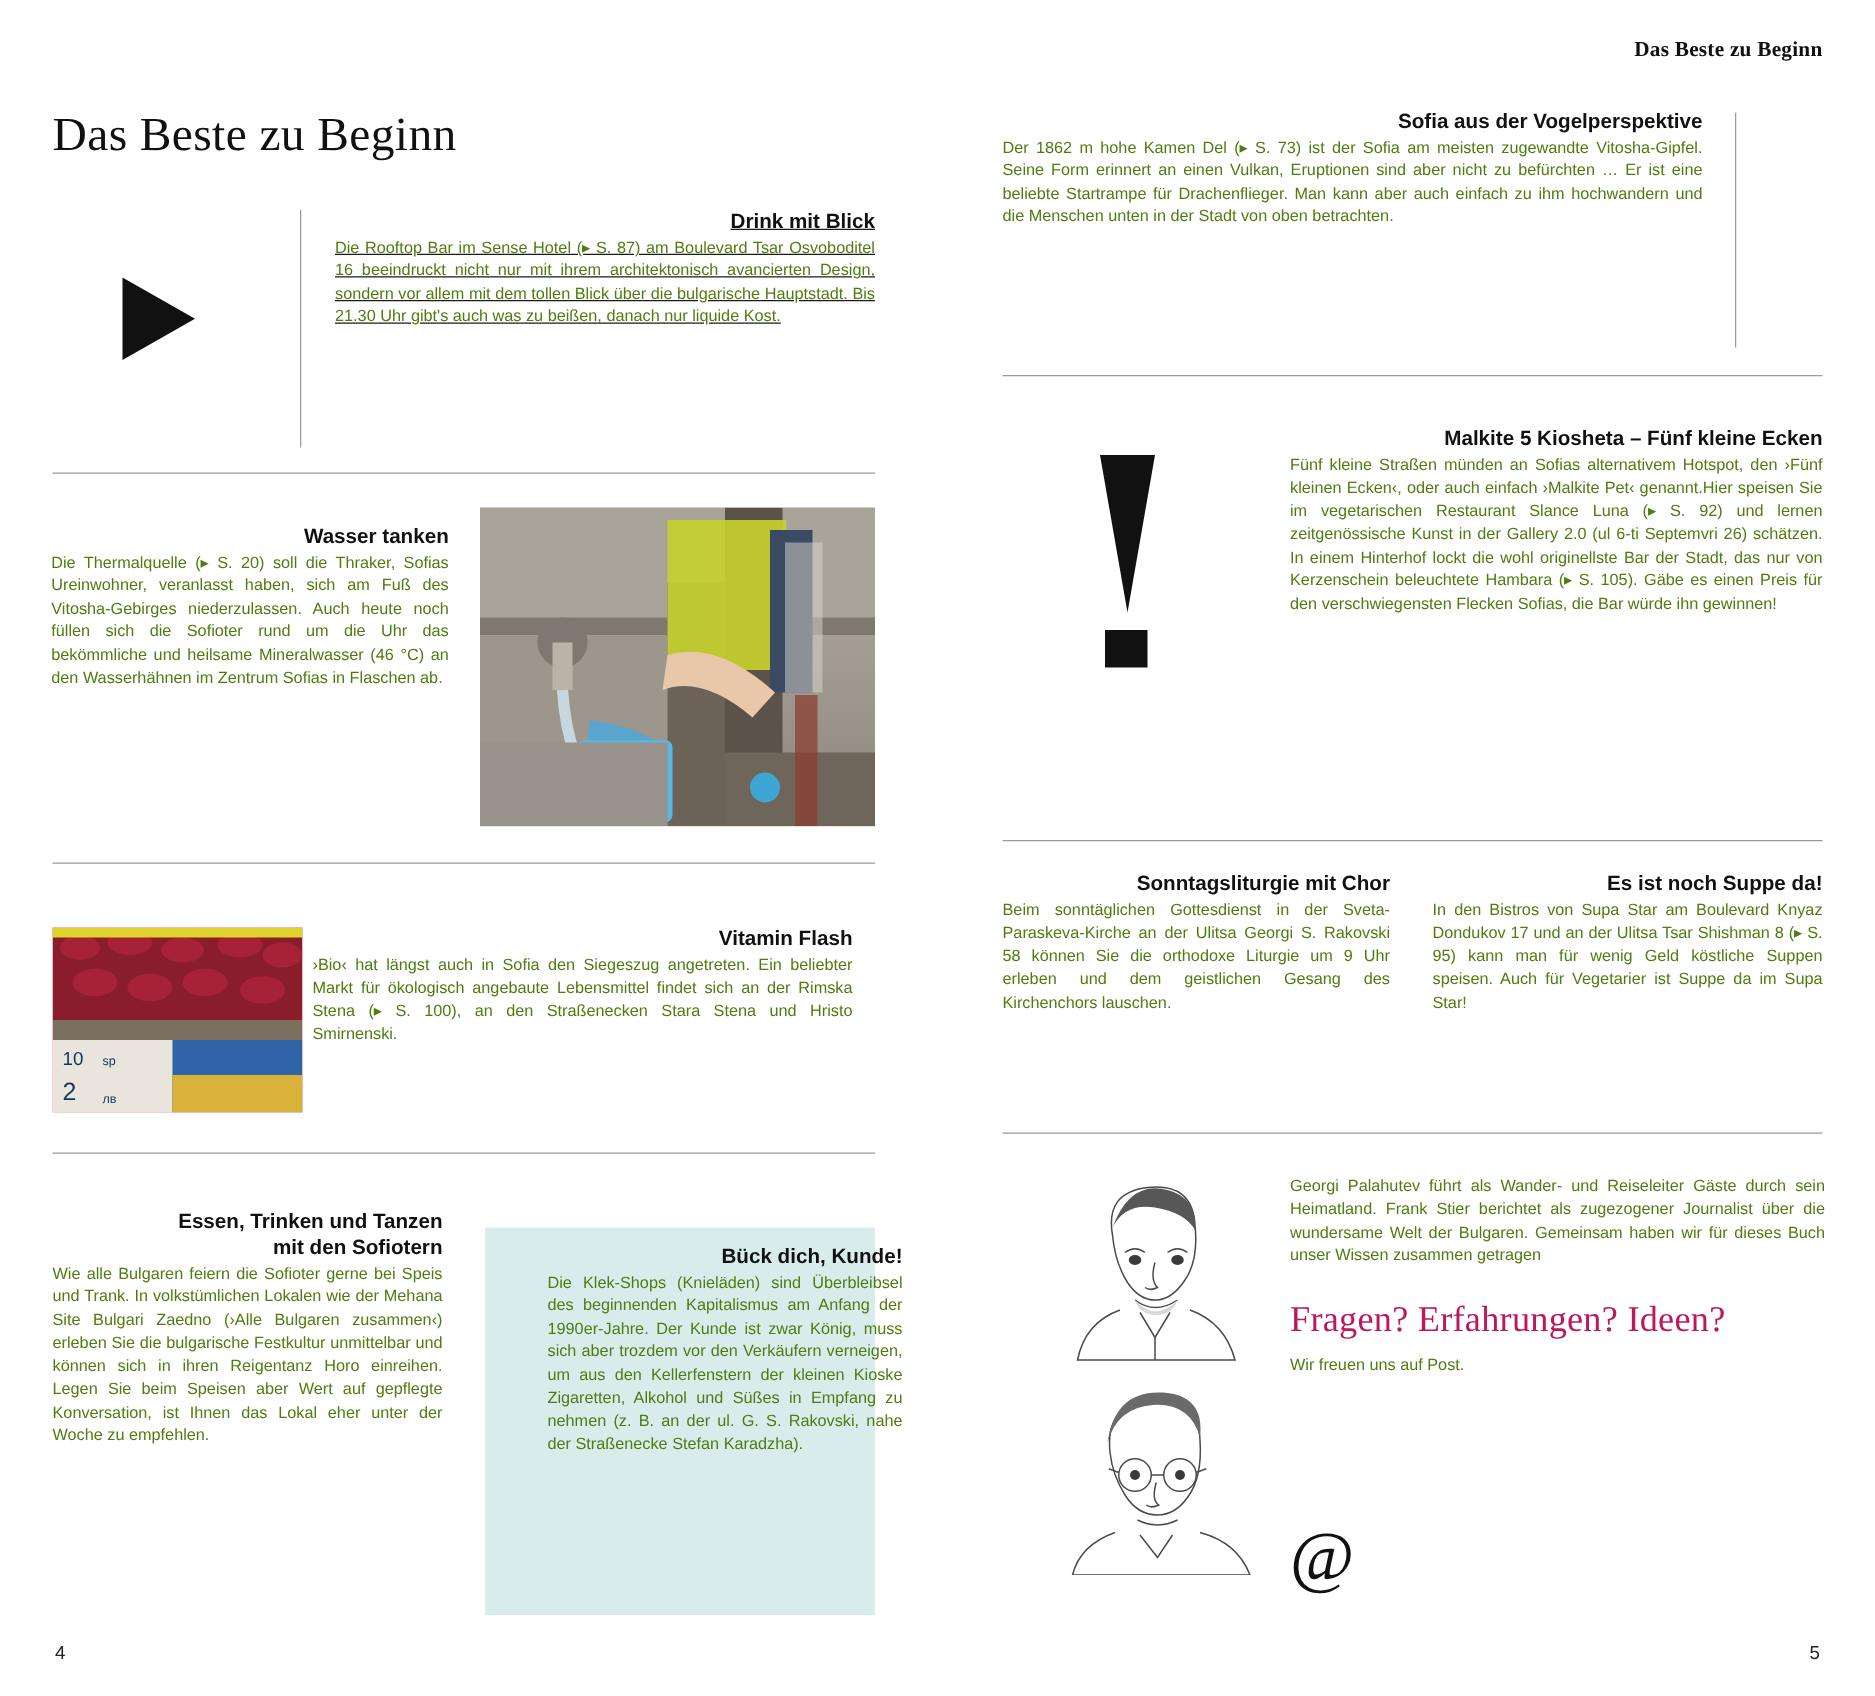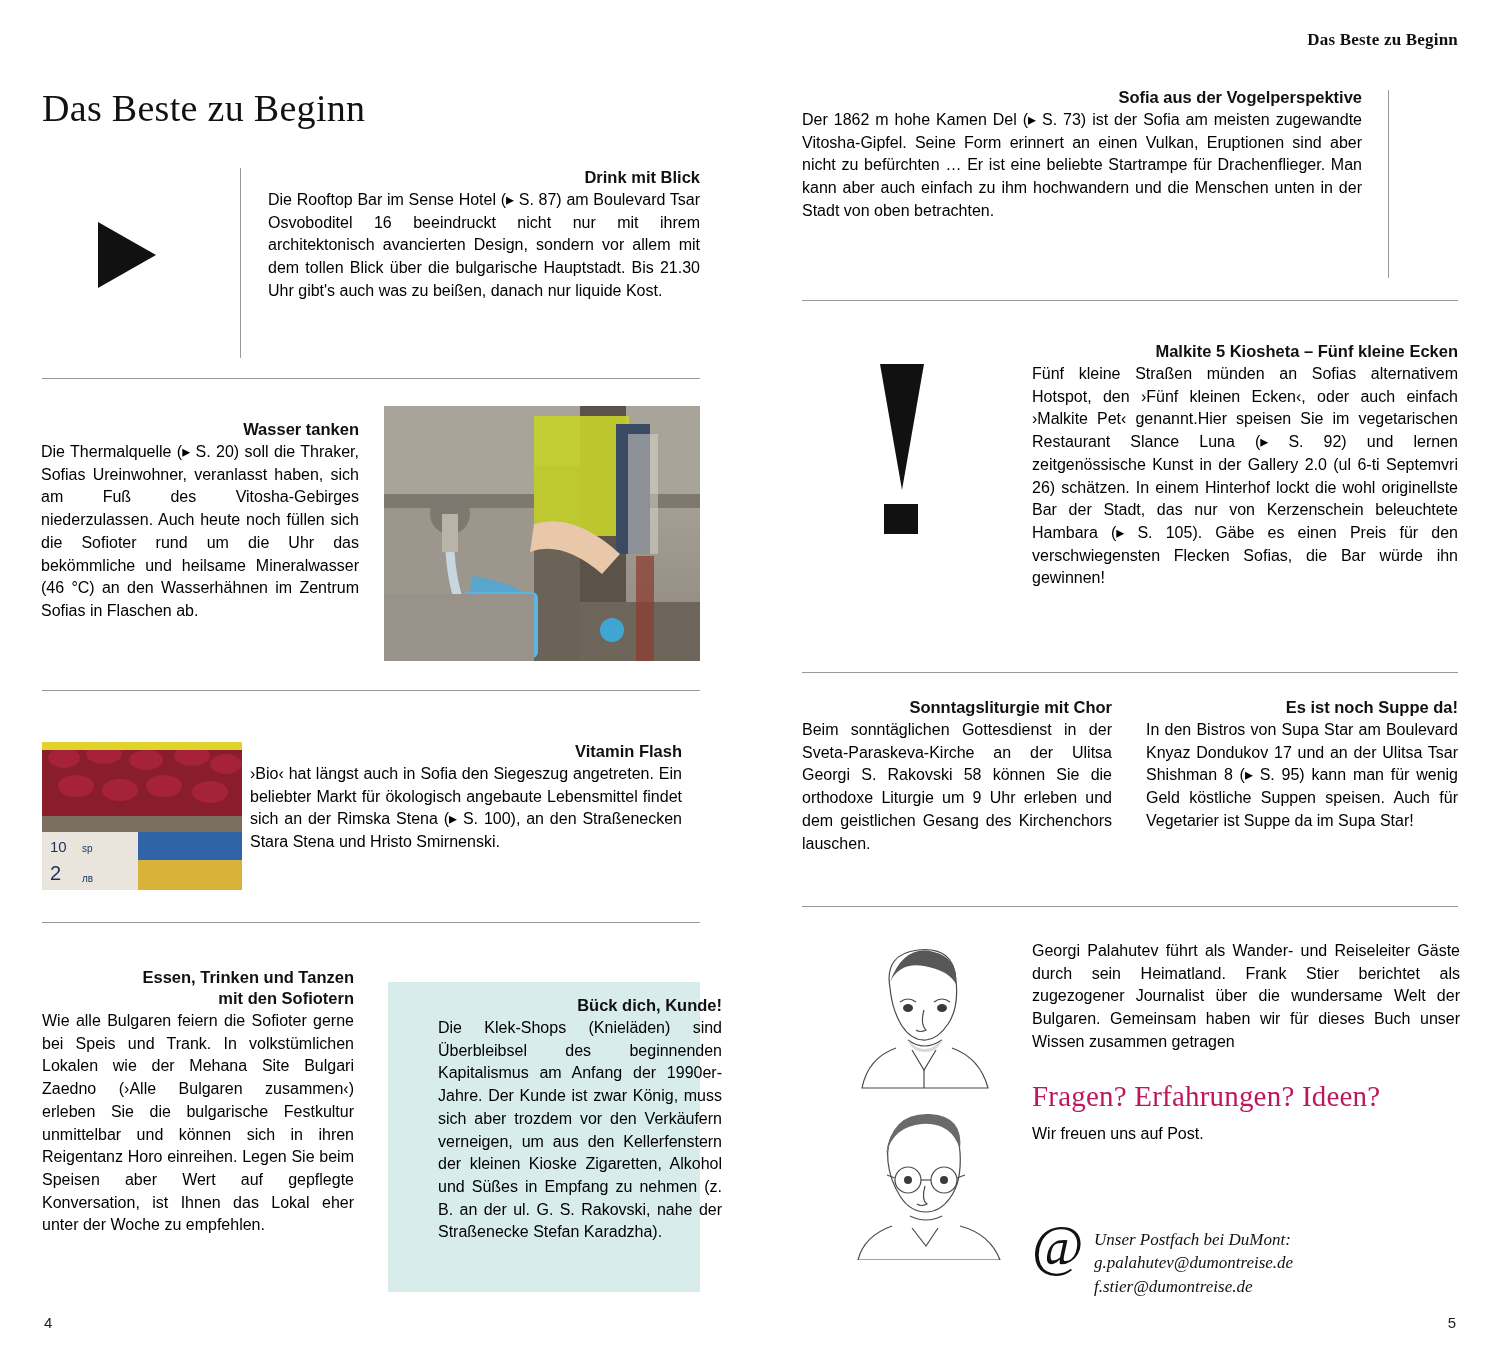--- a/index.html
+++ b/index.html
@@ -41,24 +41,24 @@
   }
   .sec-title {
     font-weight: bold;
     font-size: 16.5px;
     margin: 0 0 2px 0;
     color: #111;
     font-family: "Liberation Sans", sans-serif;
     text-align: right;
   }
   .body-txt {
-    font-size: 16px;
+    font-size: 13px;
     line-height: 1.42;
     text-align: justify;
-    color: #000000;
+    color: #4d7c0f;
   }
   .body-txt.left {
     text-align: left;
   }
   .rule {
     position: absolute;
     height: 1px;
     background: #9a9a9a;
   }
   .vrule {
@@ -74,20 +74,21 @@
   }
   .folio.left { left: 44px; }
   .folio.right { right: 44px; }
 
   
   #drink-block {
     position: absolute;
     left: 268px;
     top: 168px;
     width: 432px;
+    text-decoration: underline;
   }
   #triangle-icon {
     position: absolute;
     left: 98px;
     top: 222px;
     width: 0;
     height: 0;
     border-top: 33px solid transparent;
     border-bottom: 33px solid transparent;
     border-left: 58px solid #111;
@@ -432,21 +433,16 @@
     </svg>
   </div>
 
   <div id="bio-block">
     <div class="body-txt">Georgi Palahutev führt als Wander- und Reiseleiter Gäste durch sein Heimatland. Frank Stier berichtet als zugezogener Journalist über die wundersame Welt der Bulgaren. Gemeinsam haben wir für dieses Buch unser Wissen zusammen getragen</div>
     <div class="teal-head">Fragen? Erfahrungen? Ideen?</div>
     <div class="body-txt left">Wir freuen uns auf Post.</div>
   </div>
 
   <div id="at-sign">@</div>
-  <div id="post-note">
-    <div>Unser Postfach bei DuMont:</div>
-    <div>g.palahutev@dumontreise.de</div>
-    <div>f.stier@dumontreise.de</div>
-  </div>
 
   <div class="folio right">5</div>
 
 </div>
 
 </body></html>

